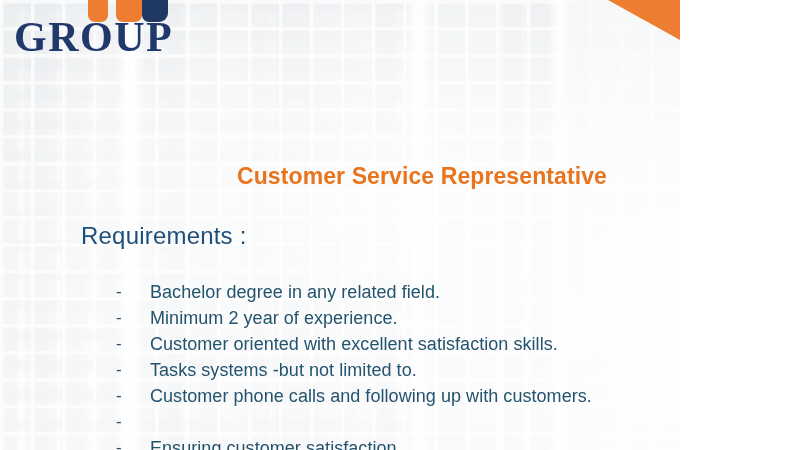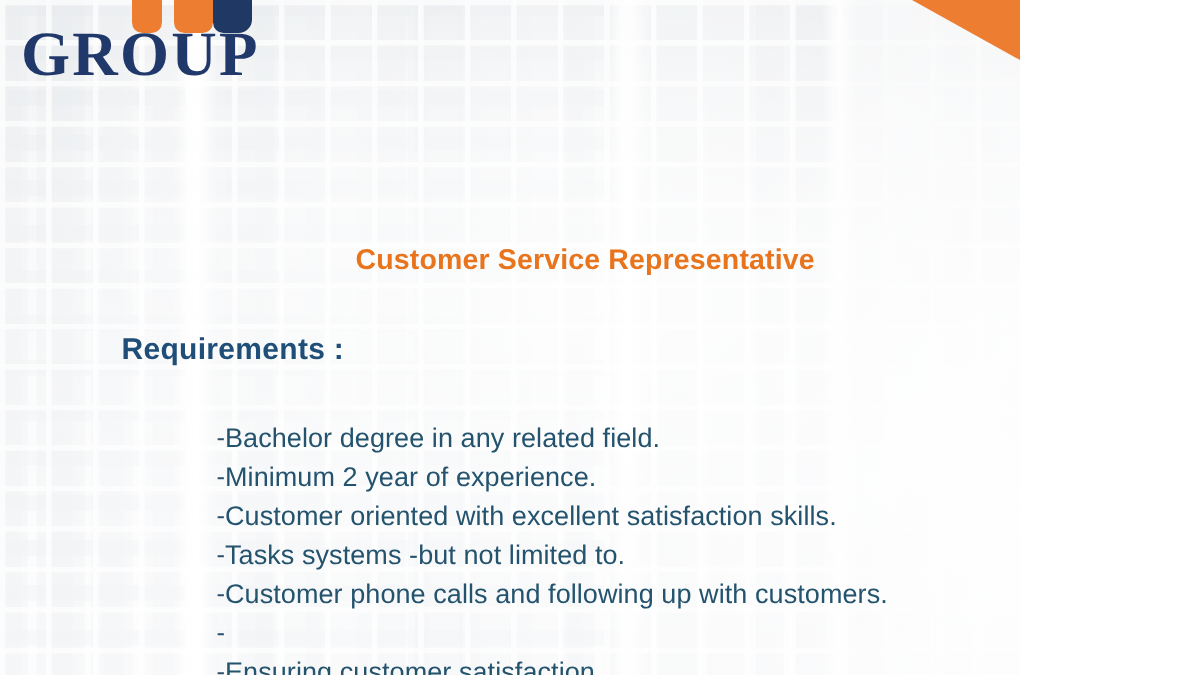--- a/index.html
+++ b/index.html
@@ -7,21 +7,20 @@
     padding: 0;
     background: #ffffff;
   }
   #slide {
     position: relative;
     width: 680px;
     height: 450px;
     overflow: hidden;
     background: #f2f3f5;
     font-family: "Liberation Sans", sans-serif;
-    text-align: right;
   }
 
   
   .bg-base {
     position: absolute;
     inset: 0;
     background:
       linear-gradient(180deg, #eceef0 0%, #f4f5f6 30%, #f7f8f9 60%, #fafafb 100%);
   }
   .bg-verticals {
@@ -131,31 +130,31 @@
     font-size: 42px;
     letter-spacing: 1.5px;
     color: #21386B;
     line-height: 1;
   }
 
   
   .job-title {
     position: absolute;
     left: 237px; top: 163px;
-    font-size: 19px;
+    font-size: 23px;
     font-weight: bold;
     color: #E8751D;
     letter-spacing: .1px;
     white-space: nowrap;
   }
   .section-heading {
     position: absolute;
     left: 81px; top: 222px;
-    font-size: 20px;
-    font-weight: bold;
+    font-size: 24px;
+    font-weight: normal;
     color: #1F4E79;
     letter-spacing: .2px;
     white-space: nowrap;
   }
   .req-list {
     position: absolute;
     left: 116px; top: 279px;
     width: 660px;
     margin: 0; padding: 0;
     list-style: none;

